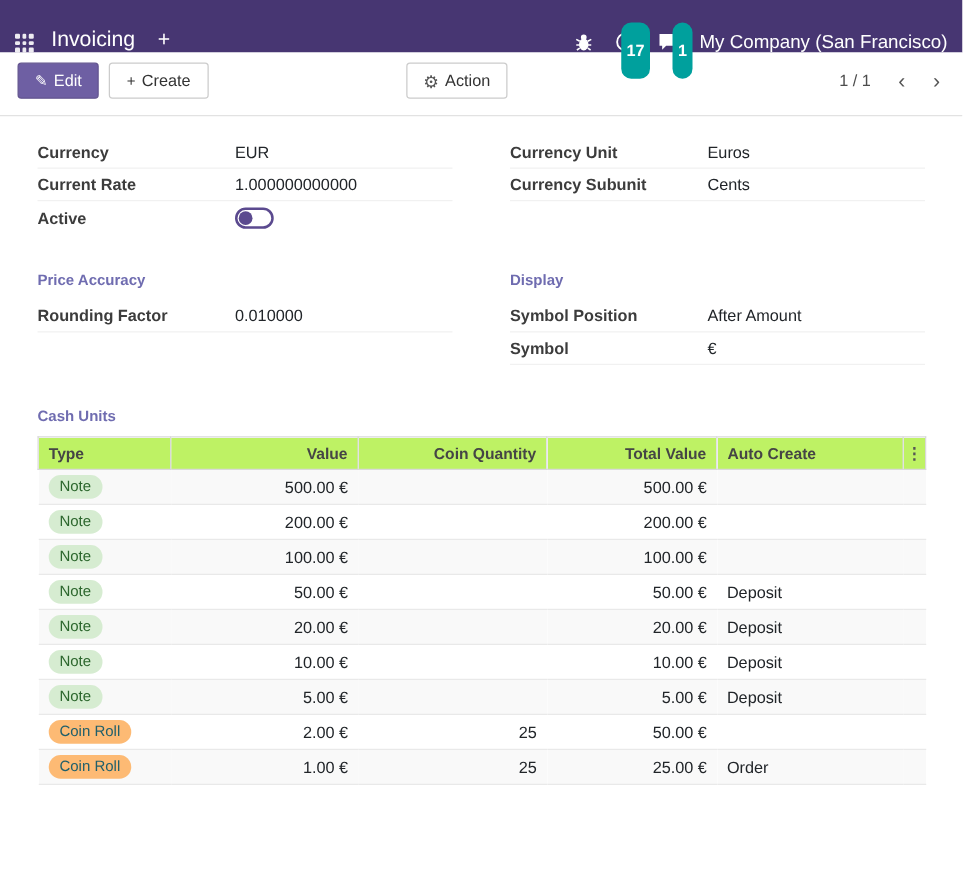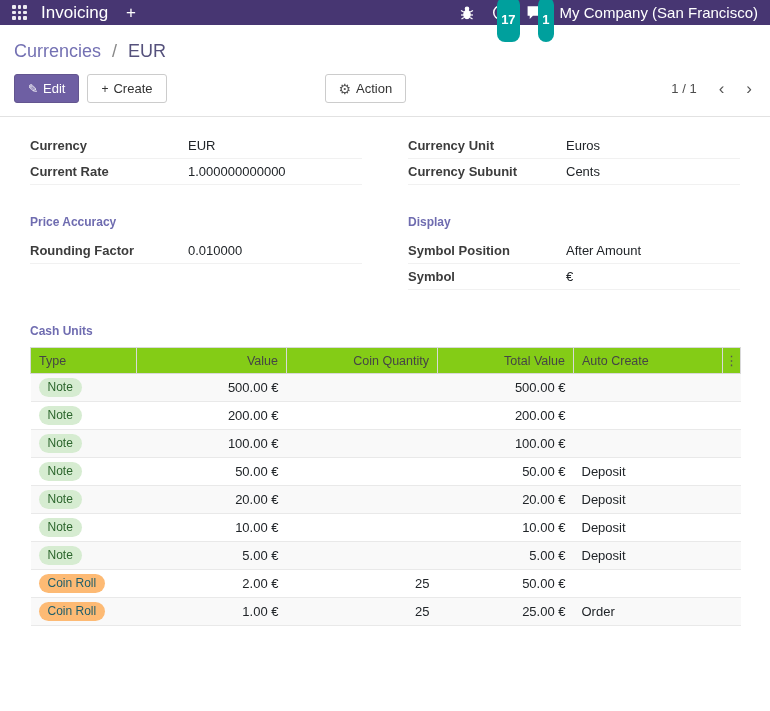--- a/index.html
+++ b/index.html
@@ -6,24 +6,24 @@
   html,body { width: 770px; height: 711px; overflow: hidden; }
   body {
     font-family: "Liberation Sans", sans-serif;
     font-size: 13px;
     color: #212529;
     background: #fff;
   }
 
   
   .navbar {
-    height: 25px;
+    height: 42px;
     background: #473672;
     display: flex;
-    align-items: center;
+    align-items: flex-end;
     color: #fff;
     padding: 0 12px;
     gap: 14px;
   }
   .apps-icon {
     width: 15px; height: 15px;
     display: grid; grid-template-columns: repeat(3,1fr); gap: 2px;
     cursor: pointer;
   }
   .apps-icon span { background: #fff; opacity: .9; border-radius: 1px; }
@@ -102,23 +102,23 @@
   .toggle::after {
     content: ''; position: absolute; left: 1px; top: 1px;
     width: 11px; height: 11px; border-radius: 50%;
     background: #5b4a8f;
   }
 
   
   .cash-units { margin-top: 4px; }
   table { width: 100%; border-collapse: collapse; table-layout: fixed; }
   thead th {
-    background: #84cc16;
+    background: #bef264;
     border: 1px solid #d9d9d9;
-    font-weight: normal; color: #454545;
+    font-weight: bold; color: #454545;
     font-size: 12.5px;
     padding: 5px 8px;
     text-align: left;
     cursor: pointer;
     white-space: nowrap;
     overflow: hidden;
   }
   thead th.num { text-align: right; }
   thead th.col-toggle { text-align: center; padding: 5px 2px; color: #555; font-size: 13px; }
   tbody td {
@@ -184,25 +184,20 @@
       </svg>
       <span class="count-badge">1</span>
     </div>
 
     <div class="nav-text">My Company (San Francisco)</div>
 
   </div>
 </nav>
 
 <div class="control-panel">
-  <div class="breadcrumb">
-    <span class="bc-link">Currencies</span>
-    <span class="bc-sep">/</span>
-    <span class="bc-current">EUR</span>
-  </div>
   <div class="cp-row">
     <button class="btn btn-primary">
       <span class="ico">✎</span>
       <span>Edit</span>
     </button>
     <button class="btn btn-default btn-create">
       <span class="ico">+</span>
       <span>Create</span>
     </button>
     <button class="btn btn-default btn-action">
@@ -221,20 +216,24 @@
 
   <div class="o_group group-top">
     <div>
       <div class="field-row">
         <span class="field-label">Currency</span>
         <span class="field-value">EUR</span>
       </div>
       <div class="field-row">
         <span class="field-label">Current Rate</span>
         <span class="field-value">1.000000000000</span>
+      </div>
+      <div class="field-row" style="border-bottom:none;">
+        <span class="field-label">Active</span>
+        <span class="toggle"></span>
       </div>
     </div>
     <div>
       <div class="field-row">
         <span class="field-label">Currency Unit</span>
         <span class="field-value">Euros</span>
       </div>
       <div class="field-row">
         <span class="field-label">Currency Subunit</span>
         <span class="field-value">Cents</span>

